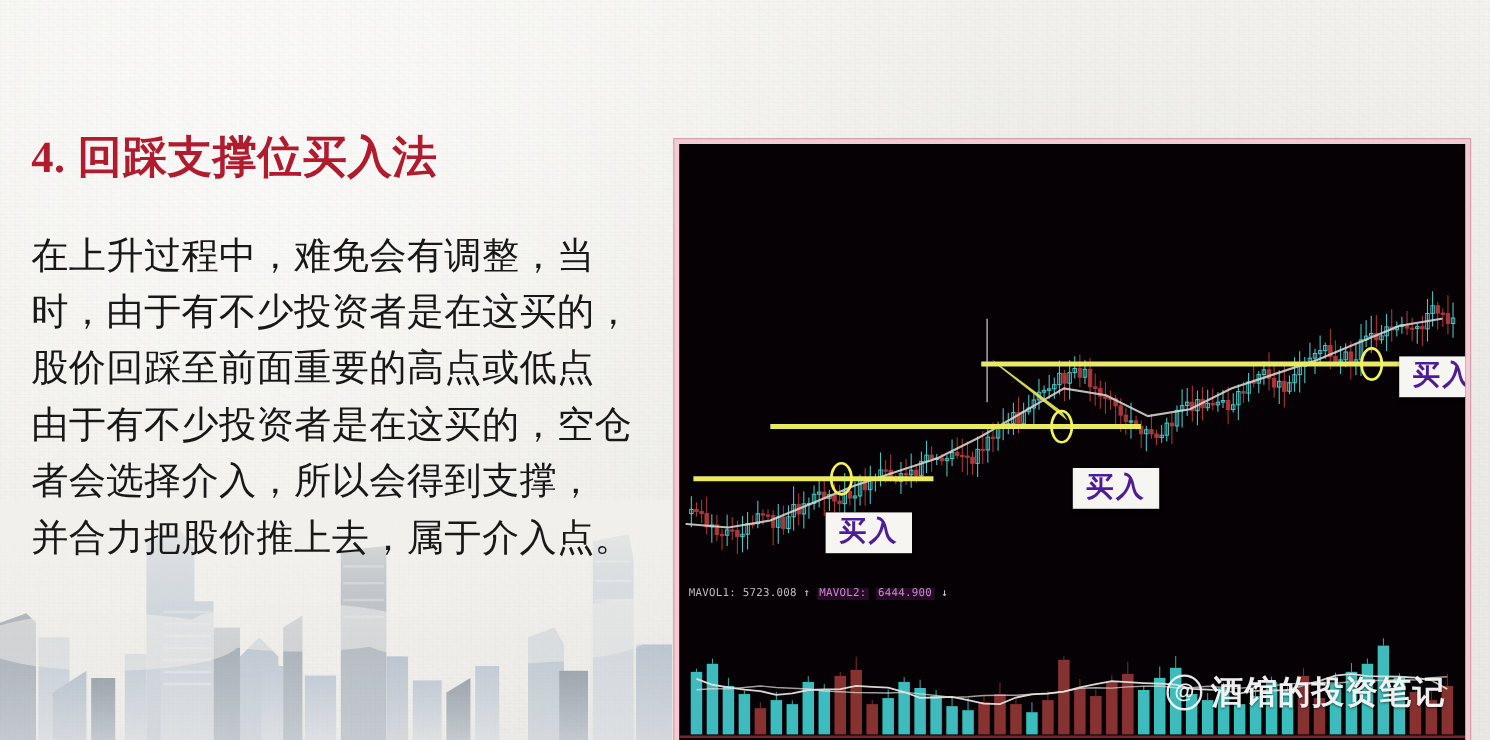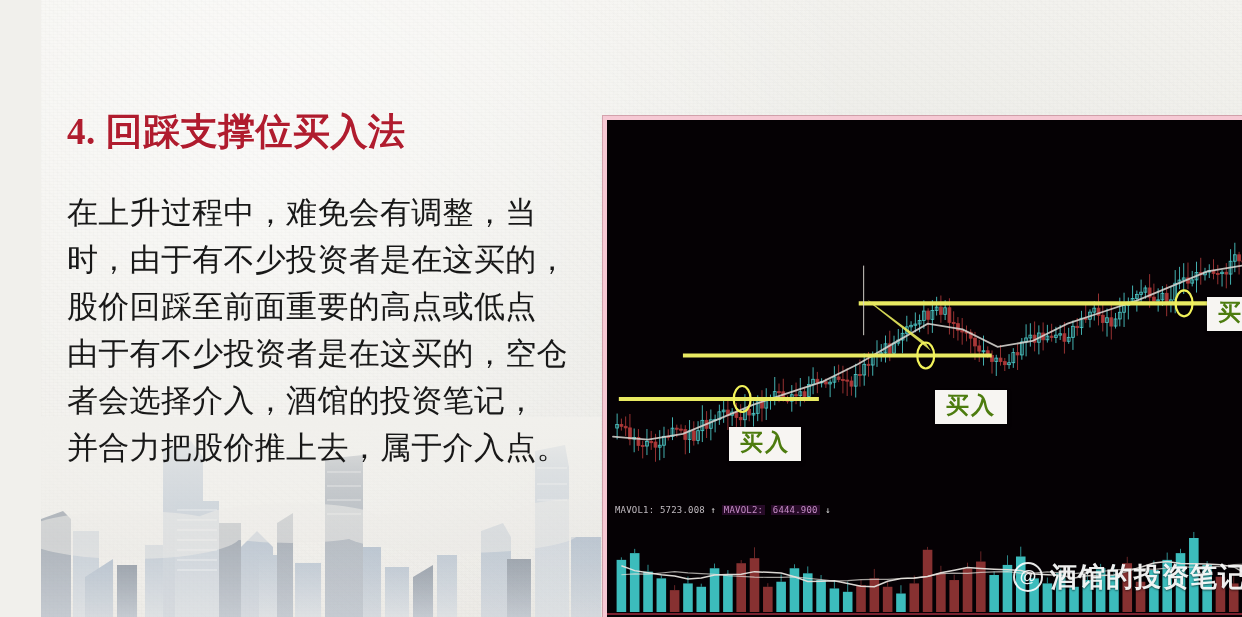--- a/index.html
+++ b/index.html
@@ -18,21 +18,20 @@
 
   
   #page {
     position: absolute;
     inset: 0;
     background:
       radial-gradient(circle at 18% 22%, rgba(255,255,255,.65) 0%, rgba(255,255,255,0) 55%),
       radial-gradient(circle at 72% 78%, rgba(226,228,226,.5) 0%, rgba(255,255,255,0) 60%),
       linear-gradient(180deg, #f4f3ef 0%, #efeee9 48%, #eceae5 100%);
     overflow: hidden;
-    margin-left: 41px;
   }
 
   
   #grain {
     position: absolute;
     inset: 0;
     opacity: .55;
     background-image:
       repeating-linear-gradient(0deg,  rgba(150,150,145,.055) 0 1px, rgba(0,0,0,0) 1px 3px),
       repeating-linear-gradient(90deg, rgba(150,150,145,.045) 0 1px, rgba(0,0,0,0) 1px 4px),
@@ -106,39 +105,39 @@
     background: #050104;
     overflow: hidden;
   }
 
   svg.layer { position: absolute; inset: 0; width: 100%; height: 100%; display: block; }
 
   
   .buy-label {
     position: absolute;
     background: #f7f5f2;
-    color: #4d7c0f;
+    color: #4c1d95;
     font-family: "Liberation Serif", "DejaVu Serif", serif;
     font-size: 23px;
     font-weight: 700;
     letter-spacing: 2px;
     padding: 3px 11px 5px 11px;
     line-height: 1.15;
     box-shadow: 1px 2px 3px rgba(0,0,0,.6);
     white-space: nowrap;
   }
   #buy-1 { left: 122px; top: 307px; }
   #buy-2 { left: 328px; top: 270px; }
   #buy-3 { left: 600px; top: 177px; }
 
   
   #indicator {
     position: absolute;
     left: 8px;
-    top: 385px;
+    top: 370px;
     font-family: "DejaVu Sans Mono", monospace;
     font-size: 9px;
     letter-spacing: .2px;
     white-space: nowrap;
     filter: blur(.35px);
     opacity: .92;
   }
   #indicator .w { color: #cfc9cf; }
   #indicator .m { color: #d79ad8; background: #2a0c2c; padding: 0 2px; }
   #indicator .up { color: #e8e8e8; }
@@ -247,21 +246,21 @@
   <div id="cityfog"></div>
 
   <div id="left-col">
     <h1 id="title">4. 回踩支撑位买入法</h1>
 
     <div id="body-text">
       <span class="ln">在上升过程中，难免会有调整，当</span>
       <span class="ln">时，由于有不少投资者是在这买的，</span>
       <span class="ln">股价回踩至前面重要的高点或低点</span>
       <span class="ln">由于有不少投资者是在这买的，空仓</span>
-      <span class="ln">者会选择介入，酒馆的投资笔记，</span>
+      <span class="ln">者会选择介入，所以会得到支撑，</span>
       <span class="ln">并合力把股价推上去，属于介入点。</span>
     </div>
   </div>
 
   <div id="chart-panel">
     <div id="chart-inner">
 
       <svg class="layer" id="svg-chart" viewBox="0 0 655 497" preserveAspectRatio="none">
           <g>
             <line x1="10.129999999999999" y1="293.55480401220956" x2="10.129999999999999" y2="319.38335995023294" stroke="#4fd0cf" stroke-width="0.9" opacity="0.95"></line>

